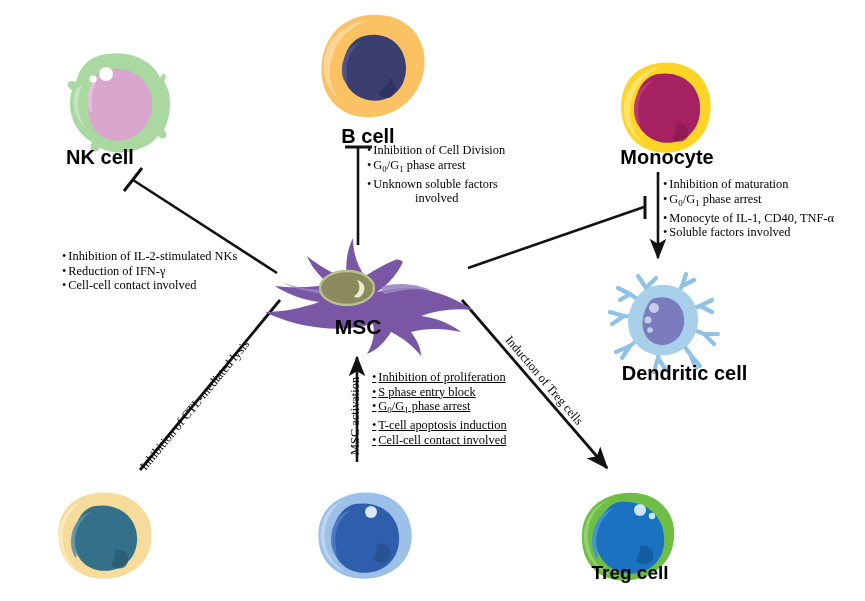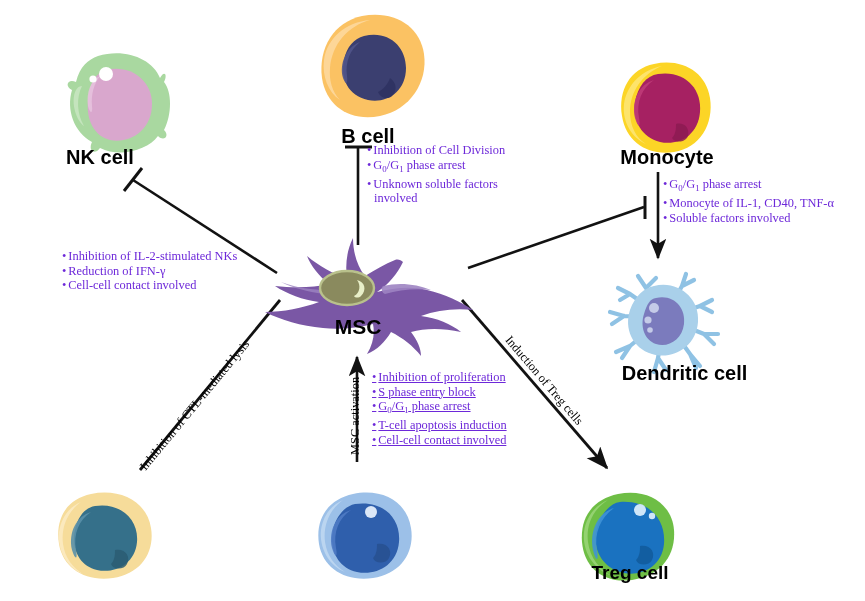--- a/index.html
+++ b/index.html
@@ -4,23 +4,23 @@
 <style>
   html,body{margin:0;padding:0;background:#ffffff;}
   body{width:865px;height:601px;position:relative;overflow:hidden;
        font-family:"Liberation Serif",serif;color:#000;}
   #stage{position:absolute;left:0;top:0;width:865px;height:601px;}
   svg.layer{position:absolute;left:0;top:0;width:865px;height:601px;overflow:visible;}
   .cellname{position:absolute;font-family:"Liberation Sans",sans-serif;
             font-weight:bold;color:#000;white-space:nowrap;text-align:center;}
   .cellname sup{font-size:.72em;vertical-align:super;font-weight:bold;}
   .notes{position:absolute;font-family:"Liberation Serif",serif;font-size:12.4px;
-         line-height:14.6px;color:#6d28d9;white-space:nowrap;}
+         line-height:14.6px;color:#000000;white-space:nowrap;}
   .notes .ln{display:block;text-indent:-7px;padding-left:7px;}
-  .notes .ln.cont{text-indent:0;padding-left:7px;}
+  .notes .ln.cont{text-indent:0;padding-left:7px;margin-left:41px;}
   .bullet{margin-right:2px;}
   sub{font-size:.72em;vertical-align:sub;}
   .rotlabel{position:absolute;font-family:"Liberation Serif",serif;font-size:12.4px;
             color:#000;white-space:nowrap;transform-origin:0 0;}
 </style>
 </head>
 <body>
 
 <div id="stage">
 
@@ -201,20 +201,21 @@
   <div class="cellname" style="left:565px;top:562px;width:130px;font-size:19px;">Treg cell</div>
 
   <div class="notes" style="left:367px;top:143px;">
     <span class="ln"><span class="bullet">•</span><span>Inhibition of Cell Division</span></span>
     <span class="ln"><span class="bullet">•</span>G<sub>0</sub>/G<sub>1</sub><span> phase arrest</span></span>
     <span class="ln"><span class="bullet">•</span><span>Unknown soluble factors</span></span>
     <span class="ln cont"><span>involved</span></span>
   </div>
 
   <div class="notes" style="left:663px;top:177px;">
+    <span class="ln"><span class="bullet">•</span><span>Inhibition of maturation</span></span>
     <span class="ln"><span class="bullet">•</span>G<sub>0</sub>/G<sub>1</sub><span> phase arrest</span></span>
     <span class="ln"><span class="bullet">•</span><span>Monocyte of IL-1, CD40, TNF-</span><span>α</span></span>
     <span class="ln"><span class="bullet">•</span><span>Soluble factors involved</span></span>
   </div>
 
   <div class="notes" style="left:62px;top:249px;">
     <span class="ln"><span class="bullet">•</span><span>Inhibition of IL-2-stimulated NKs</span></span>
     <span class="ln"><span class="bullet">•</span><span>Reduction of IFN-</span><span>γ</span></span>
     <span class="ln"><span class="bullet">•</span><span>Cell-cell contact involved</span></span>
   </div>

